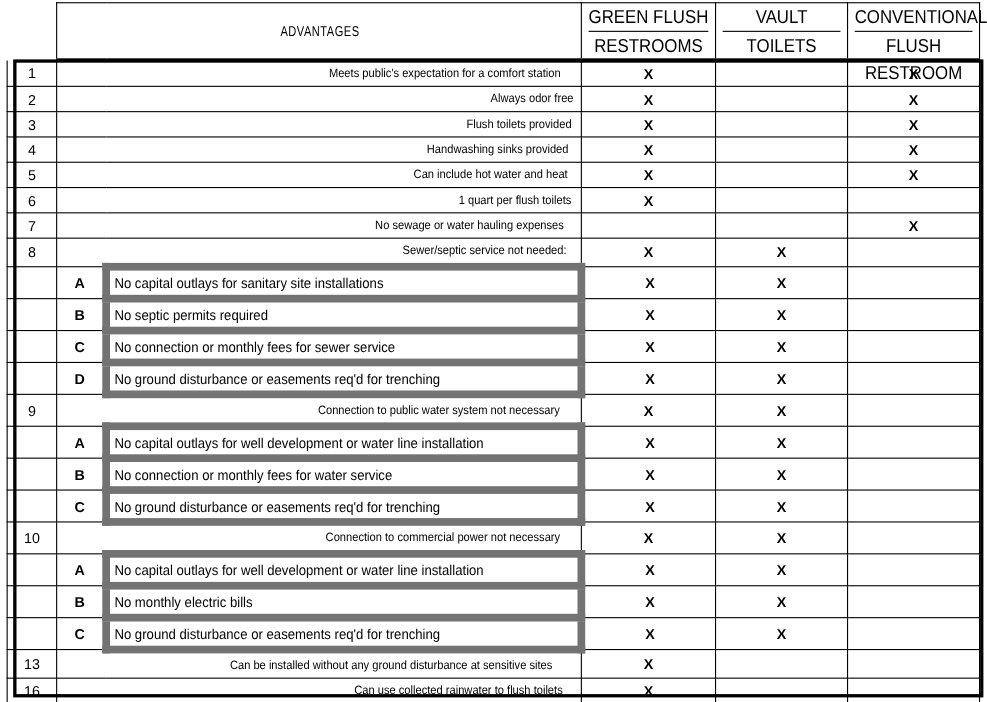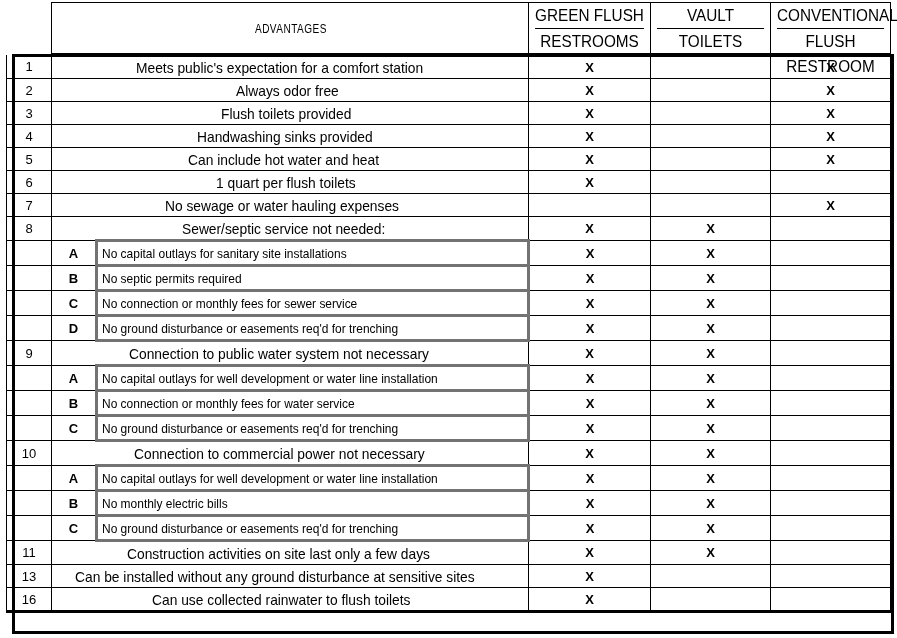--- a/index.html
+++ b/index.html
@@ -88,34 +88,34 @@
   .ltr {
     width: 45px;
     border: 1px solid #000;
     text-align: center;
     vertical-align: middle;
     font-weight: bold;
     font-size: 13px;
   }
   .txt {
     border: 1px solid #000;
-    text-align: center;
+    text-align: right;
     vertical-align: middle;
     padding-left: 4px;
-    font-size: 15px;
+    font-size: 11px;
     white-space: nowrap;
     margin-left: 11px;
   }
   .txt span, .sub-txt span {
     display: inline-block;
     transform: scaleX(0.92);
     transform-origin: left center;
   }
   .sub-txt {
-    border: 3px solid #737373;
+    border: 7px solid #737373;
     text-align: left;
     vertical-align: middle;
     padding-left: 4px;
     font-size: 13px;
     white-space: nowrap;
   }
   .mark {
     border: 1px solid #000;
     text-align: center;
     vertical-align: middle;
@@ -319,27 +319,20 @@
         </tr>
         <tr>
           <td class="num blank"></td>
           <td class="ltr">C</td>
           <td class="sub-txt"><span>No ground disturbance or easements req'd for trenching</span></td>
           <td class="mark c-gf">X</td>
           <td class="mark c-vt">X</td>
           <td class="mark c-cf"></td>
         </tr>
         <tr>
-          <td class="num">11</td>
-          <td class="txt" colspan="2"><span>Construction activities on site last only a few days</span></td>
-          <td class="mark c-gf">X</td>
-          <td class="mark c-vt">X</td>
-          <td class="mark c-cf"></td>
-        </tr>
-        <tr>
           <td class="num">13</td>
           <td class="txt" colspan="2"><span>Can be installed without any ground disturbance at sensitive sites</span></td>
           <td class="mark c-gf">X</td>
           <td class="mark c-vt"></td>
           <td class="mark c-cf"></td>
         </tr>
         <tr class="last-body">
           <td class="num">16</td>
           <td class="txt" colspan="2"><span>Can use collected rainwater to flush toilets</span></td>
           <td class="mark c-gf">X</td>

